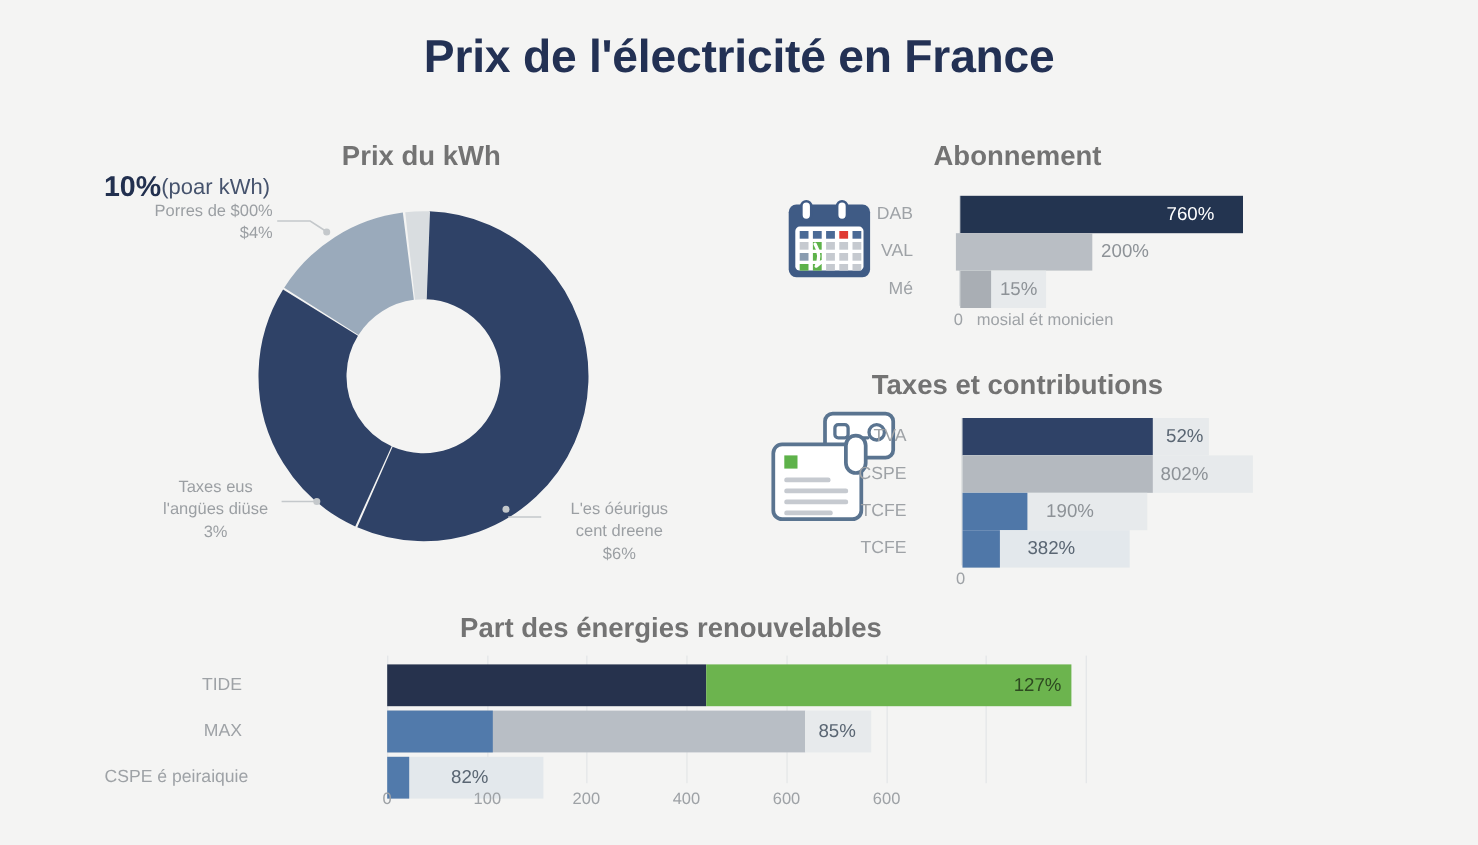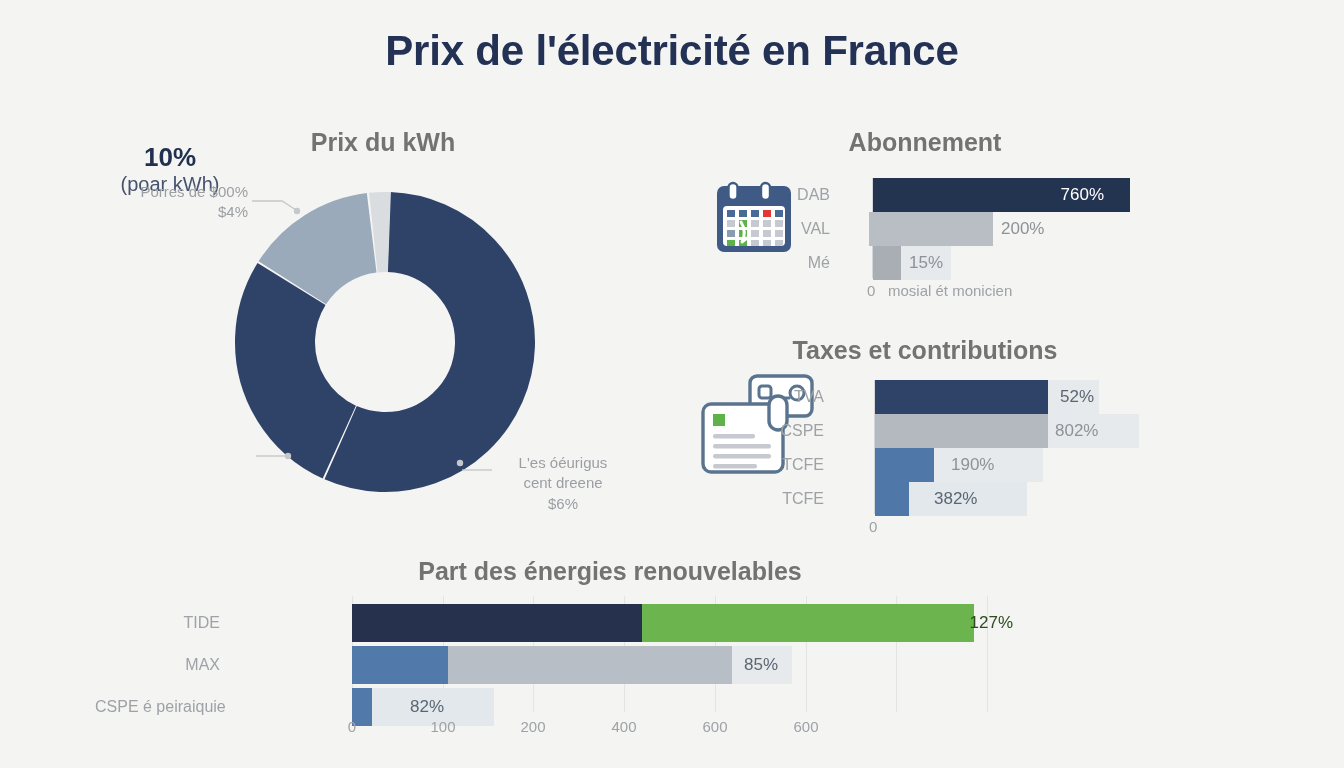--- a/index.html
+++ b/index.html
@@ -27,21 +27,21 @@
   }
   #t-donut{left:0;top:128px;width:766px;text-align:center;}
   #t-abo{left:690px;top:128px;width:470px;text-align:center;}
   #t-tax{left:690px;top:336px;width:470px;text-align:center;}
   #t-ren{left:200px;top:557px;width:820px;text-align:center;}
 
   
   .donut-wrap{position:absolute;left:215px;top:172px;width:340px;height:340px;}
   .donut-center{
     position:absolute;left:0;top:0;width:340px;height:340px;
-    display:flex;flex-direction:column;align-items:center;justify-content:center;
+    display:flex;flex-direction:row;align-items:center;justify-content:center;
     pointer-events:none;
   }
   .donut-center .big{font-size:26px;font-weight:bold;color:#22304f;line-height:1.15;}
   .donut-center .sub{font-size:20px;color:#46536d;line-height:1.25;}
 
   .dlabel{position:absolute;font-size:15px;color:#9b9fa3;line-height:1.35;}
   #dl-1{left:128px;top:182px;width:120px;text-align:right;}
   #dl-2{left:140px;top:433px;width:112px;text-align:center;}
   #dl-3{left:498px;top:453px;width:130px;text-align:center;}
   .leader{position:absolute;stroke:#c4c8cb;stroke-width:1.4;fill:none;}
@@ -103,20 +103,25 @@
     <circle class="leader-dot" cx="297" cy="211" r="3.2"></circle>
     <path class="leader" d="M256,456 L286,456"></path>
     <circle class="leader-dot" cx="288" cy="456" r="3.2"></circle>
     <path class="leader" d="M492,470 L462,470"></path>
     <circle class="leader-dot" cx="460" cy="463" r="3.2"></circle>
   </svg>
 
   <div class="dlabel" id="dl-1">
     <div>Porres de $00%</div>
     <div>$4%</div>
+  </div>
+  <div class="dlabel" id="dl-2">
+    <div>Taxes eus</div>
+    <div>l'angües diüse</div>
+    <div>3%</div>
   </div>
   <div class="dlabel" id="dl-3">
     <div>L'es óéurigus</div>
     <div>cent dreene</div>
     <div>$6%</div>
   </div>
 
   <div class="panel-title" id="t-abo">Abonnement</div>
 
   <svg class="icon" style="left:707px;top:172px;" width="94" height="94" viewBox="0 0 94 94">
@@ -250,21 +255,21 @@
     <div class="grid-line" style="left:223px;top:-4px;height:116px;"></div>
     <div class="grid-line" style="left:313px;top:-4px;height:116px;"></div>
     <div class="grid-line" style="left:404px;top:-4px;height:116px;"></div>
     <div class="grid-line" style="left:495px;top:-4px;height:116px;"></div>
     <div class="grid-line" style="left:586px;top:-4px;height:116px;"></div>
     <div class="grid-line" style="left:676px;top:-4px;height:116px;"></div>
     <div class="grid-line" style="left:767px;top:-4px;height:116px;"></div>
 
     <div class="bar-row" style="top:4px;height:38px;">
       <div class="bar-cat" style="width:125px;height:38px;line-height:38px;">TIDE</div>
-      <div class="bar-track" style="left:132px;width:635px;height:38px;padding-left:48px;">
+      <div class="bar-track" style="left:132px;width:635px;height:38px;">
         <div class="bar-fill" style="width:290px;background:#26324d;"></div>
         <div class="bar-fill2" style="left:290px;width:332px;background:#6cb44e;"></div>
         <div class="bar-val" style="right:22px;height:38px;line-height:38px;color:#2d4a20;">127%</div>
       </div>
     </div>
 
     <div class="bar-row" style="top:46px;height:38px;">
       <div class="bar-cat" style="width:125px;height:38px;line-height:38px;">MAX</div>
       <div class="bar-track" style="left:132px;width:635px;height:38px;">
         <div class="bar-valbg" style="left:0;width:380px;background:#b8bec5;"></div>

